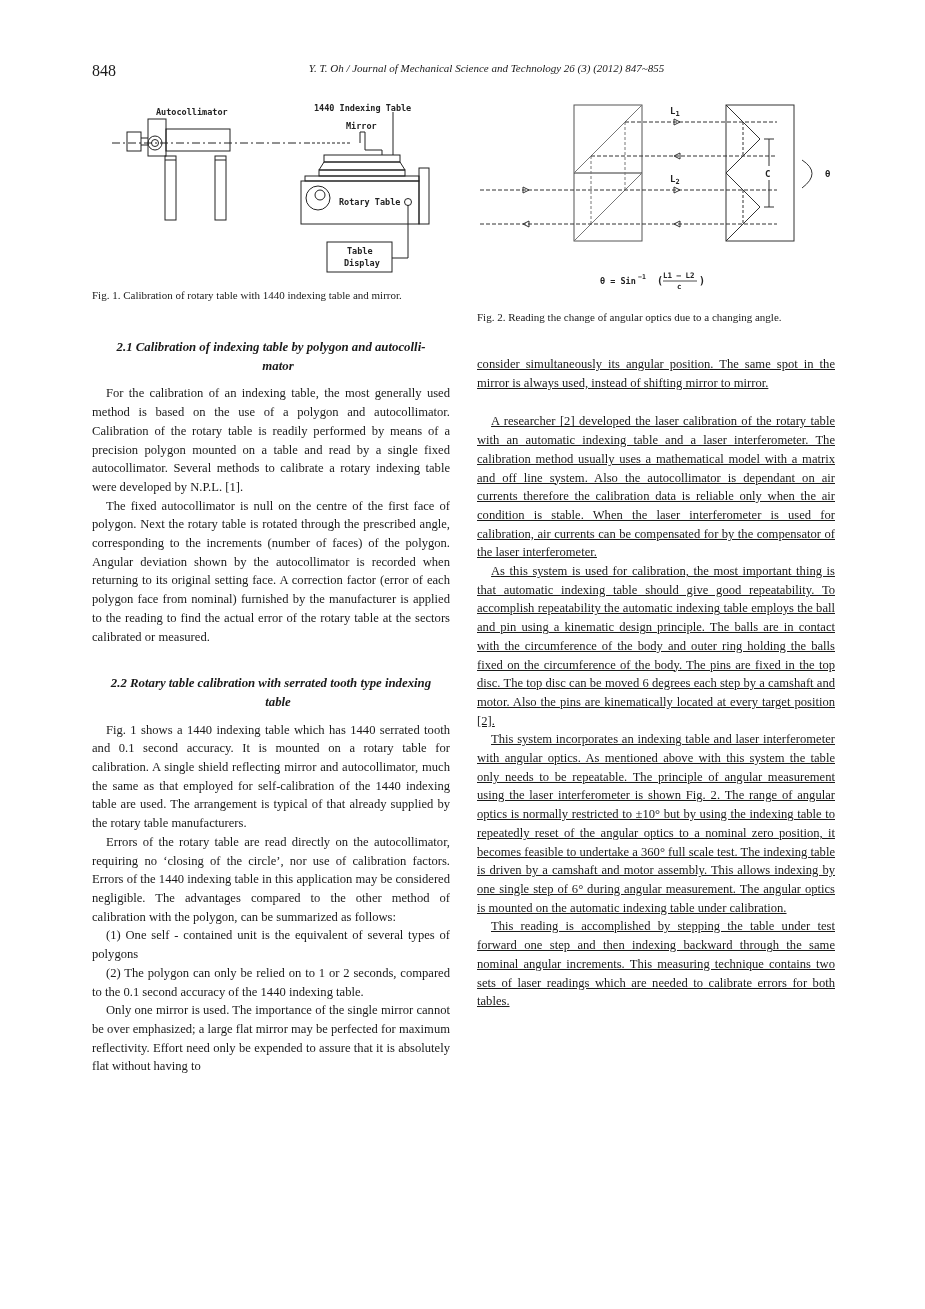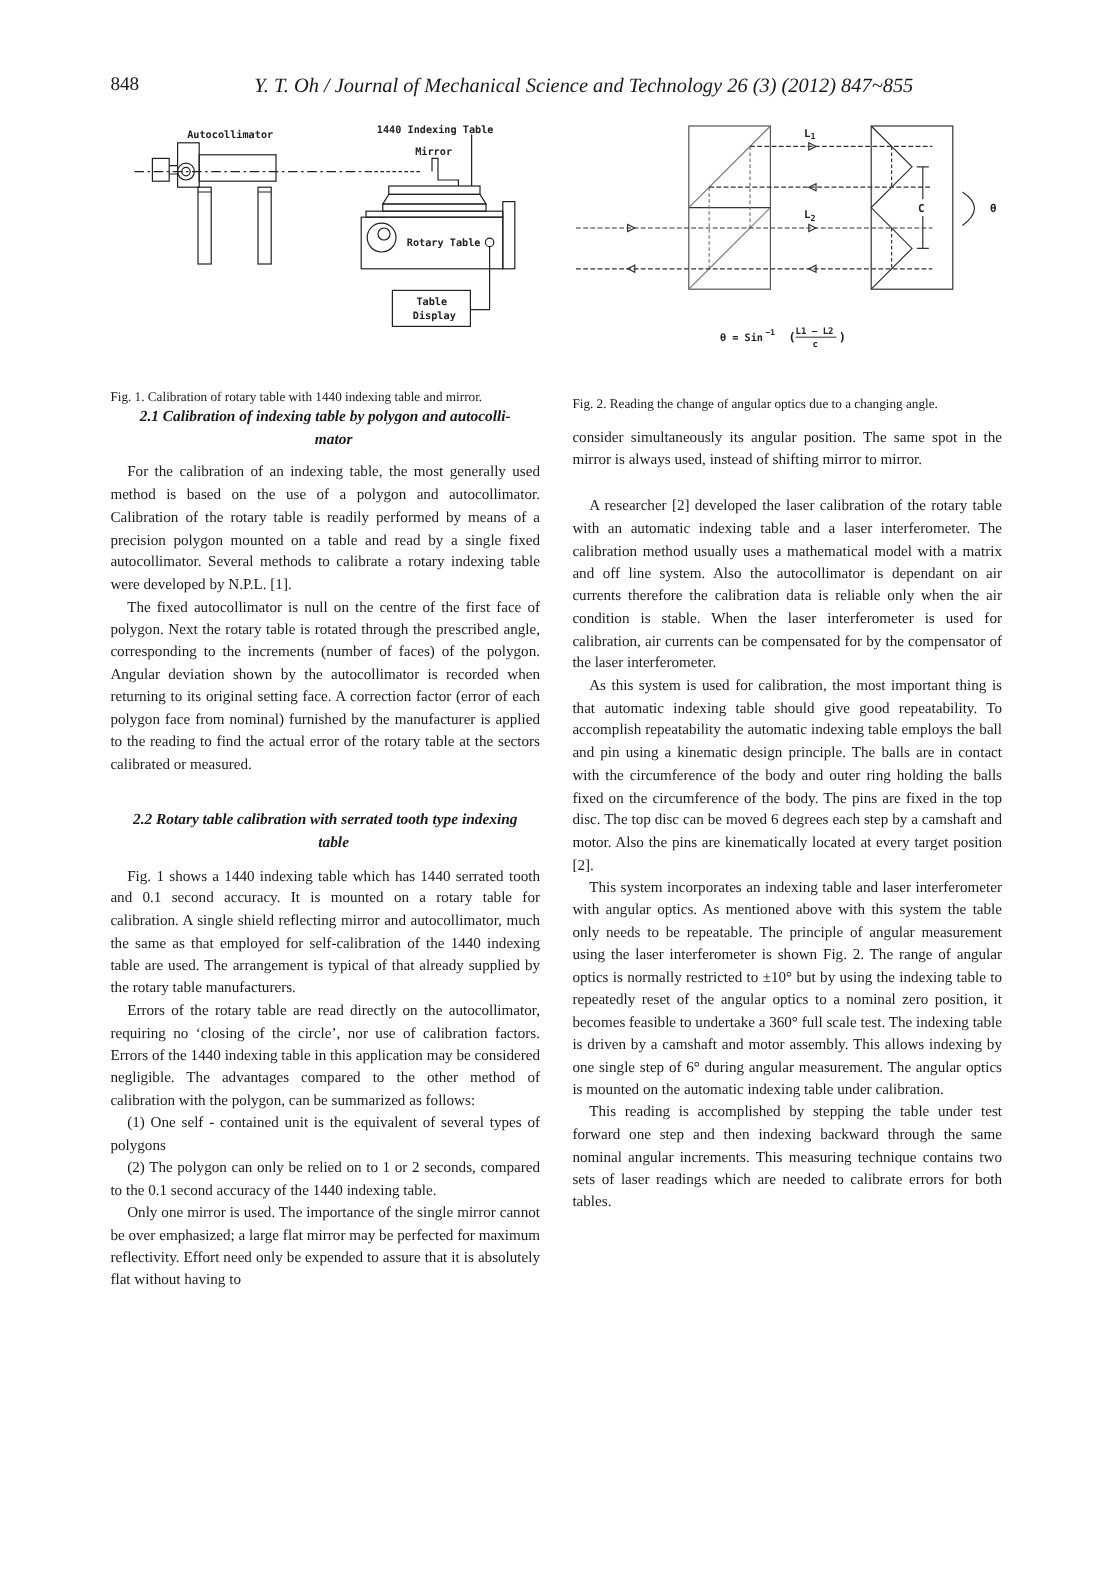--- a/index.html
+++ b/index.html
@@ -1,35 +1,35 @@
 <!DOCTYPE html>
 <html><head>
 <meta charset="utf-8">
 <style>
   html, body { margin: 0; padding: 0; background: #ffffff; }
   body { width: 925px; height: 1309px; position: relative; overflow: hidden;
          font-family: "Liberation Serif", "DejaVu Serif", serif; color: #1a1a1a; }
   .page-num { position: absolute; left: 92px; top: 62px; font-size: 16px; }
   .running-head { position: absolute; left: 0; width: 925px; top: 62px; text-align: center;
-                  font-size: 17px; font-style: italic; padding-left: 48px; box-sizing: border-box; }
+                  font-size: 11px; font-style: italic; padding-left: 48px; box-sizing: border-box; }
   .col { position: absolute; width: 358px; font-size: 12.6px; line-height: 18.7px; text-align: justify; }
   .col-left { left: 92px; top: 338px; }
-  .col-right { left: 477px; top: 355px; }
+  .col-right { left: 477px; top: 355px; text-decoration: underline; }
   .col p { margin: 0; text-indent: 14px; }
   .col p.noindent { text-indent: 0; }
   .heading { font-weight: bold; font-style: italic; font-size: 12.8px; line-height: 18.7px;
              padding-left: 14px; text-indent: -14px; margin: 0 0 9px 0; text-align: center; }
   .gap-sec { height: 28px; }
   .gap-sec2 { height: 20px; }
   .fig { position: absolute; }
   .fig1 { left: 92px; top: 98px; width: 360px; height: 190px; }
   .fig2 { left: 477px; top: 98px; width: 360px; height: 200px; }
-  .caption { position: absolute; font-size: 11px; line-height: 14px; margin-top: 36px; }
+  .caption { position: absolute; font-size: 11px; line-height: 14px; }
   .cap1 { left: 92px; top: 288px; }
-  .cap2 { left: 477px; top: 294px; text-align: right; }
+  .cap2 { left: 477px; top: 310px; text-align: right; }
   svg text { font-family: "DejaVu Sans Mono", "Liberation Mono", monospace; font-weight: bold; }
 </style>
 </head>
 <body>
 
 <div class="page-num">848</div>
 <div class="running-head">Y. T. Oh / Journal of Mechanical Science and Technology 26 (3) (2012) 847~855</div>
 
 <div class="fig fig1">
   <svg width="360" height="190" viewBox="0 0 360 190">

